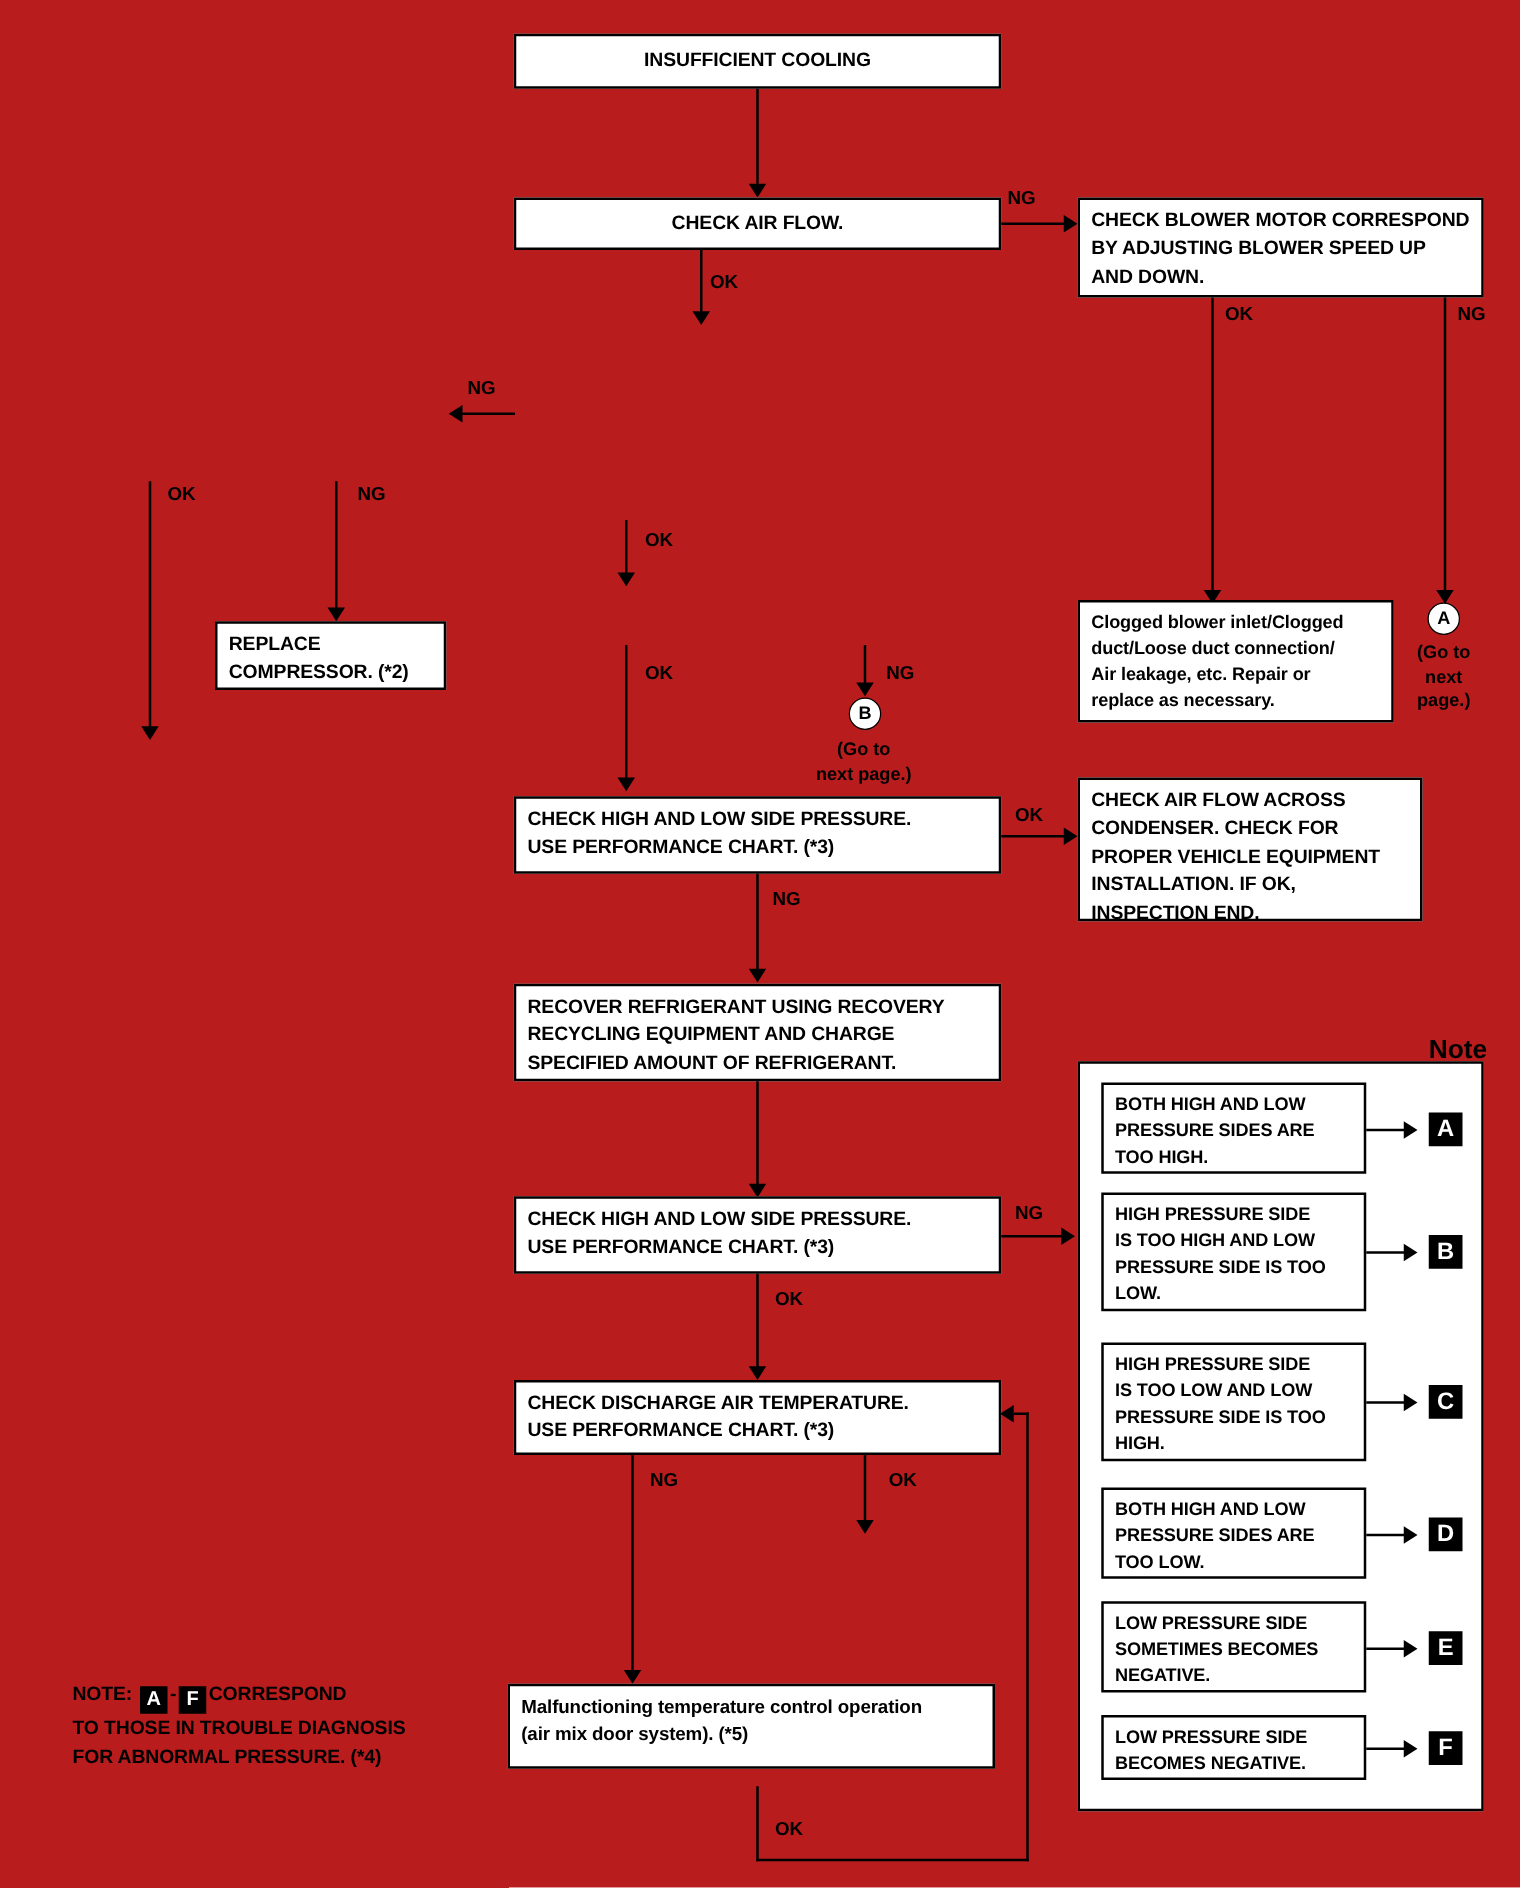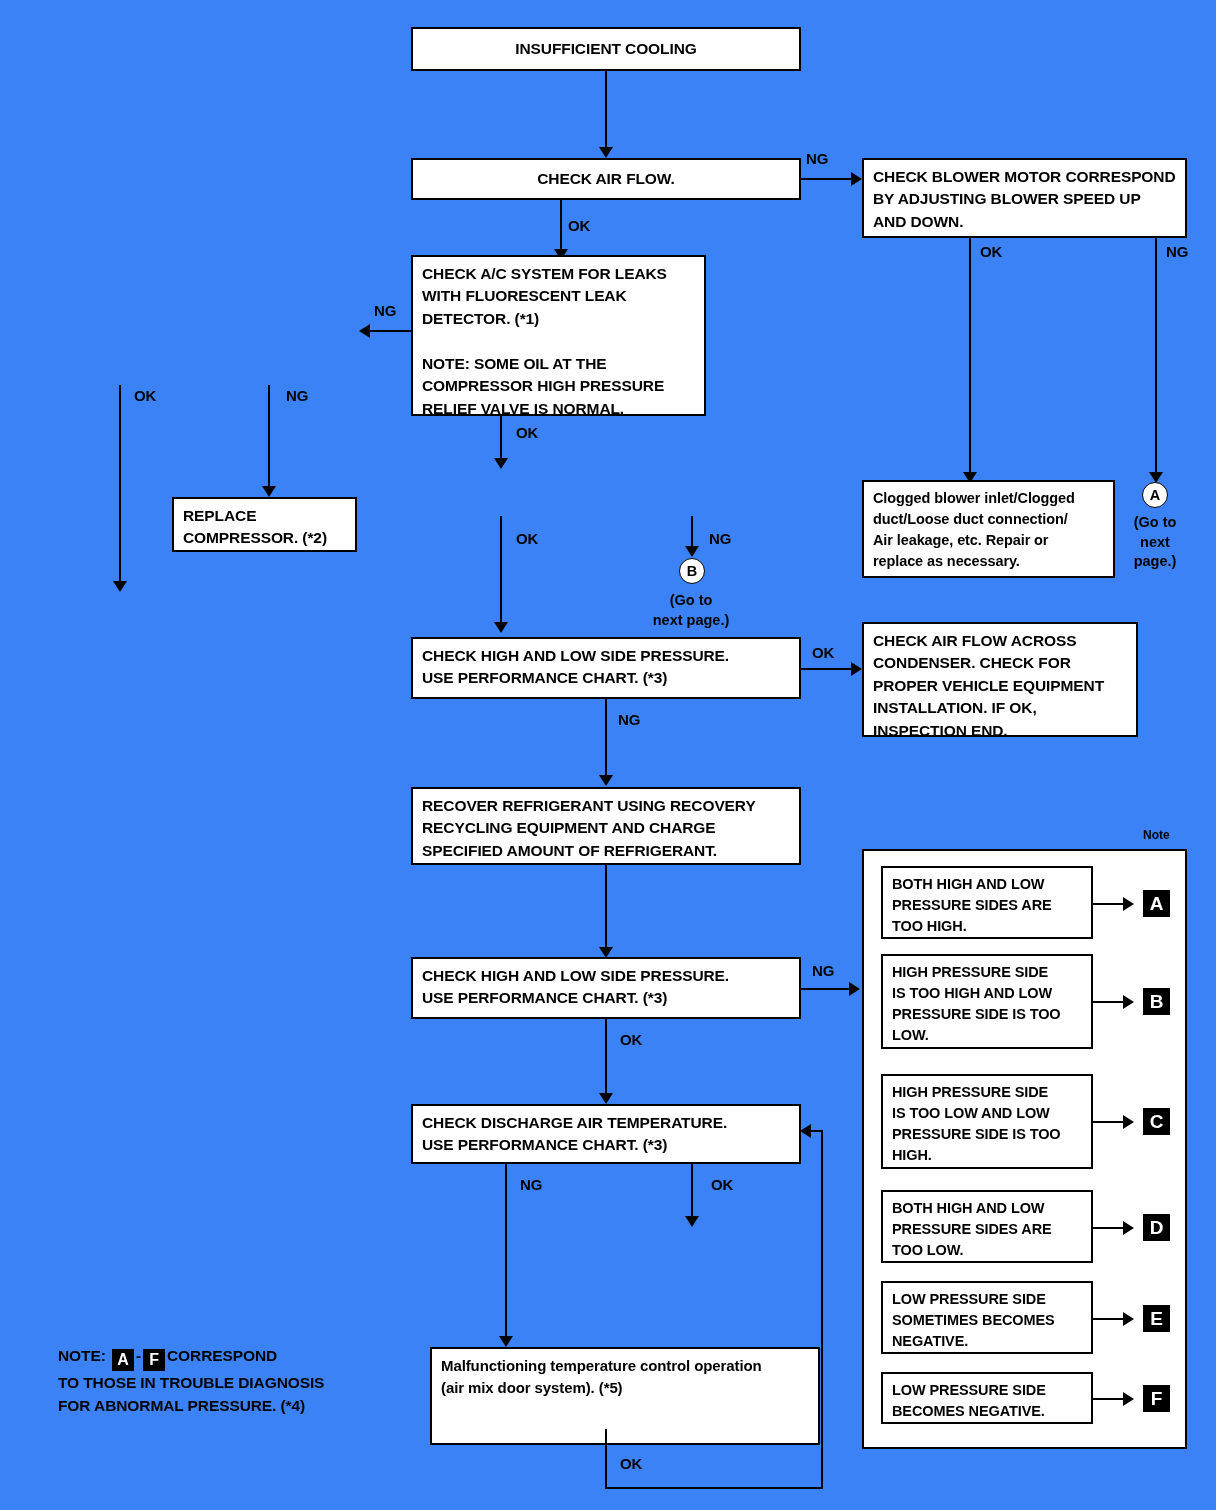--- a/index.html
+++ b/index.html
@@ -8,21 +8,21 @@
     background: #ffffff;
   }
   body {
     font-family: "Liberation Sans", sans-serif;
     color: #000000;
   }
   #canvas {
     position: relative;
     width: 1216px;
     height: 1510px;
-    background: #3b82f6;
+    background: #b91c1c;
     overflow: hidden;
   }
   .box {
     position: absolute;
     border: 2px solid #000;
     background: #fff;
     font-size: 15.5px;
     font-weight: bold;
     line-height: 1.45;
     letter-spacing: -0.1px;
@@ -99,21 +99,21 @@
     line-height: 1.35;
     white-space: pre-line;
   }
   .notepanel {
     position: absolute;
     border: 2.5px solid #000;
     background: #fff;
   }
   .notelabel {
     position: absolute;
-    font-size: 12px;
+    font-size: 21px;
     font-weight: bold;
   }
   .letterbox {
     position: absolute;
     width: 27px; height: 27px;
     background: #000;
     color: #fff;
     font-size: 19px;
     font-weight: bold;
     display: flex;
@@ -166,27 +166,20 @@
   <div class="lbl" style="left:568px; top:217px;">OK</div>
 
   <div class="vline" style="left:969px; top:238px; height:240px;"></div>
   <div class="arr-down" style="left:963px; top:472px;"></div>
   <div class="lbl" style="left:980px; top:243px;">OK</div>
 
   <div class="vline" style="left:1155px; top:238px; height:240px;"></div>
   <div class="arr-down" style="left:1149px; top:472px;"></div>
   <div class="lbl" style="left:1166px; top:243px;">NG</div>
 
-  <div class="box leftal" style="left:411px; top:255px; width:295px; height:161px;">CHECK A/C SYSTEM FOR LEAKS
-WITH FLUORESCENT LEAK
-DETECTOR. (*1)
-
-NOTE: SOME OIL AT THE
-COMPRESSOR HIGH PRESSURE
-RELIEF VALVE IS NORMAL.</div>
 
   <div class="hline" style="left:364px; top:330px; width:48px;"></div>
   <div class="arr-left" style="left:359px; top:324px;"></div>
   <div class="lbl" style="left:374px; top:302px;">NG</div>
 
 
   <div class="vline" style="left:119px; top:385px; height:200px;"></div>
   <div class="arr-down" style="left:113px; top:581px;"></div>
   <div class="lbl" style="left:134px; top:387px;">OK</div>
 
@@ -265,21 +258,21 @@
 
   <div class="vline" style="left:505px; top:1164px; height:176px;"></div>
   <div class="arr-down" style="left:499px; top:1336px;"></div>
   <div class="lbl" style="left:520px; top:1176px;">NG</div>
 
   <div class="vline" style="left:691px; top:1164px; height:56px;"></div>
   <div class="arr-down" style="left:685px; top:1216px;"></div>
   <div class="lbl" style="left:711px; top:1176px;">OK</div>
 
 
-  <div class="box leftal" style="left:430px; top:1347px; width:390px; height:98px; font-size:15px;">Malfunctioning temperature control operation
+  <div class="box leftal" style="left:406px; top:1347px; width:390px; height:68px; font-size:15px;">Malfunctioning temperature control operation
 (air mix door system). (*5)</div>
 
   <div class="vline" style="left:605px; top:1429px; height:60px;"></div>
   <div class="hline" style="left:605px; top:1487px; width:218px;"></div>
   <div class="vline" style="left:821px; top:1130px; height:359px;"></div>
   <div class="hline" style="left:811px; top:1130px; width:12px;"></div>
   <div class="arr-left" style="left:800px; top:1124px;"></div>
   <div class="lbl" style="left:620px; top:1455px;">OK</div>
 
   <div class="notelabel" style="left:1143px; top:828px;">Note</div>

